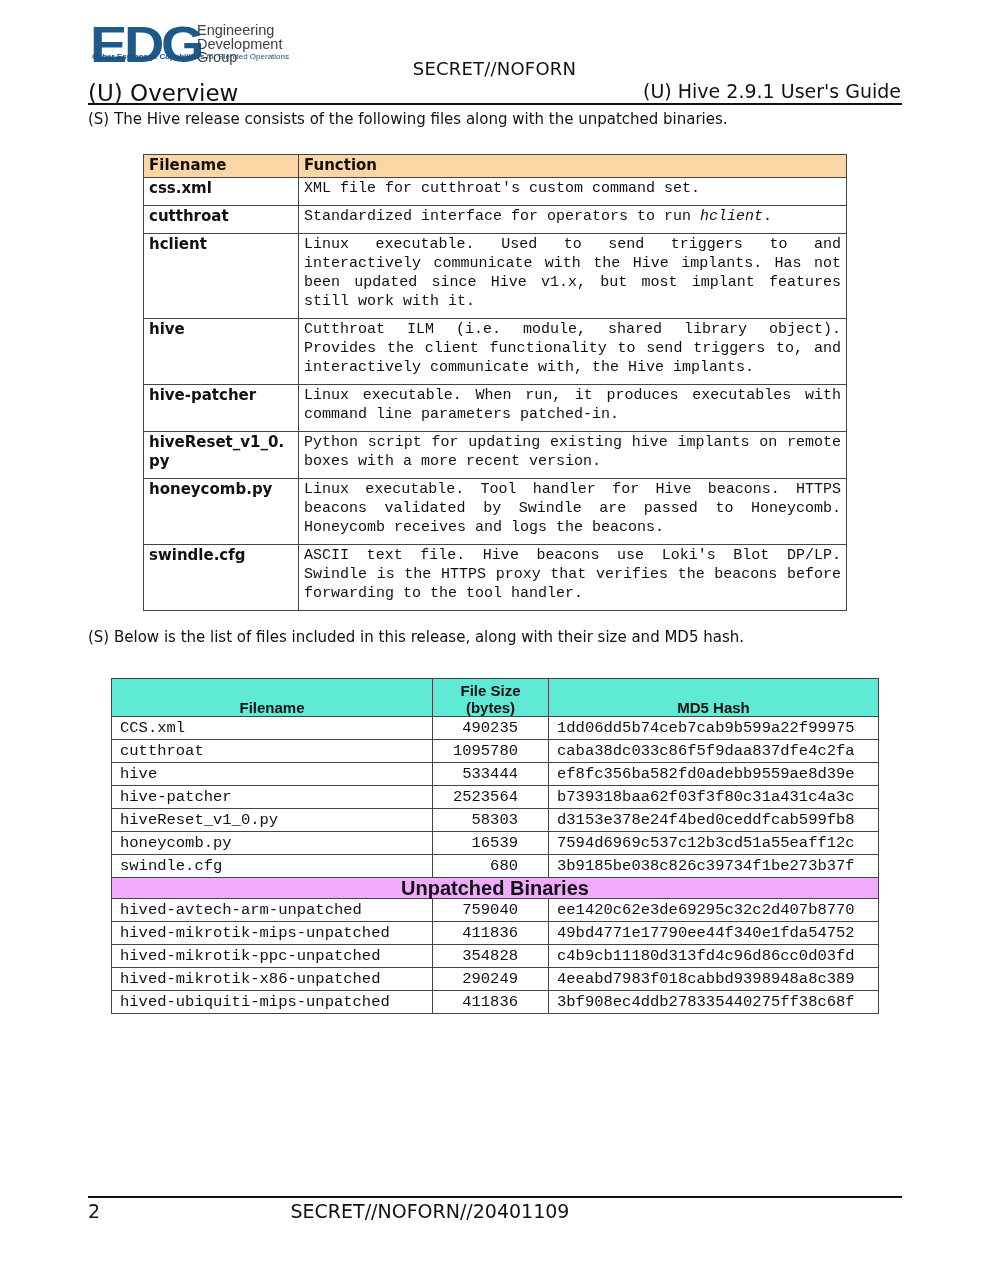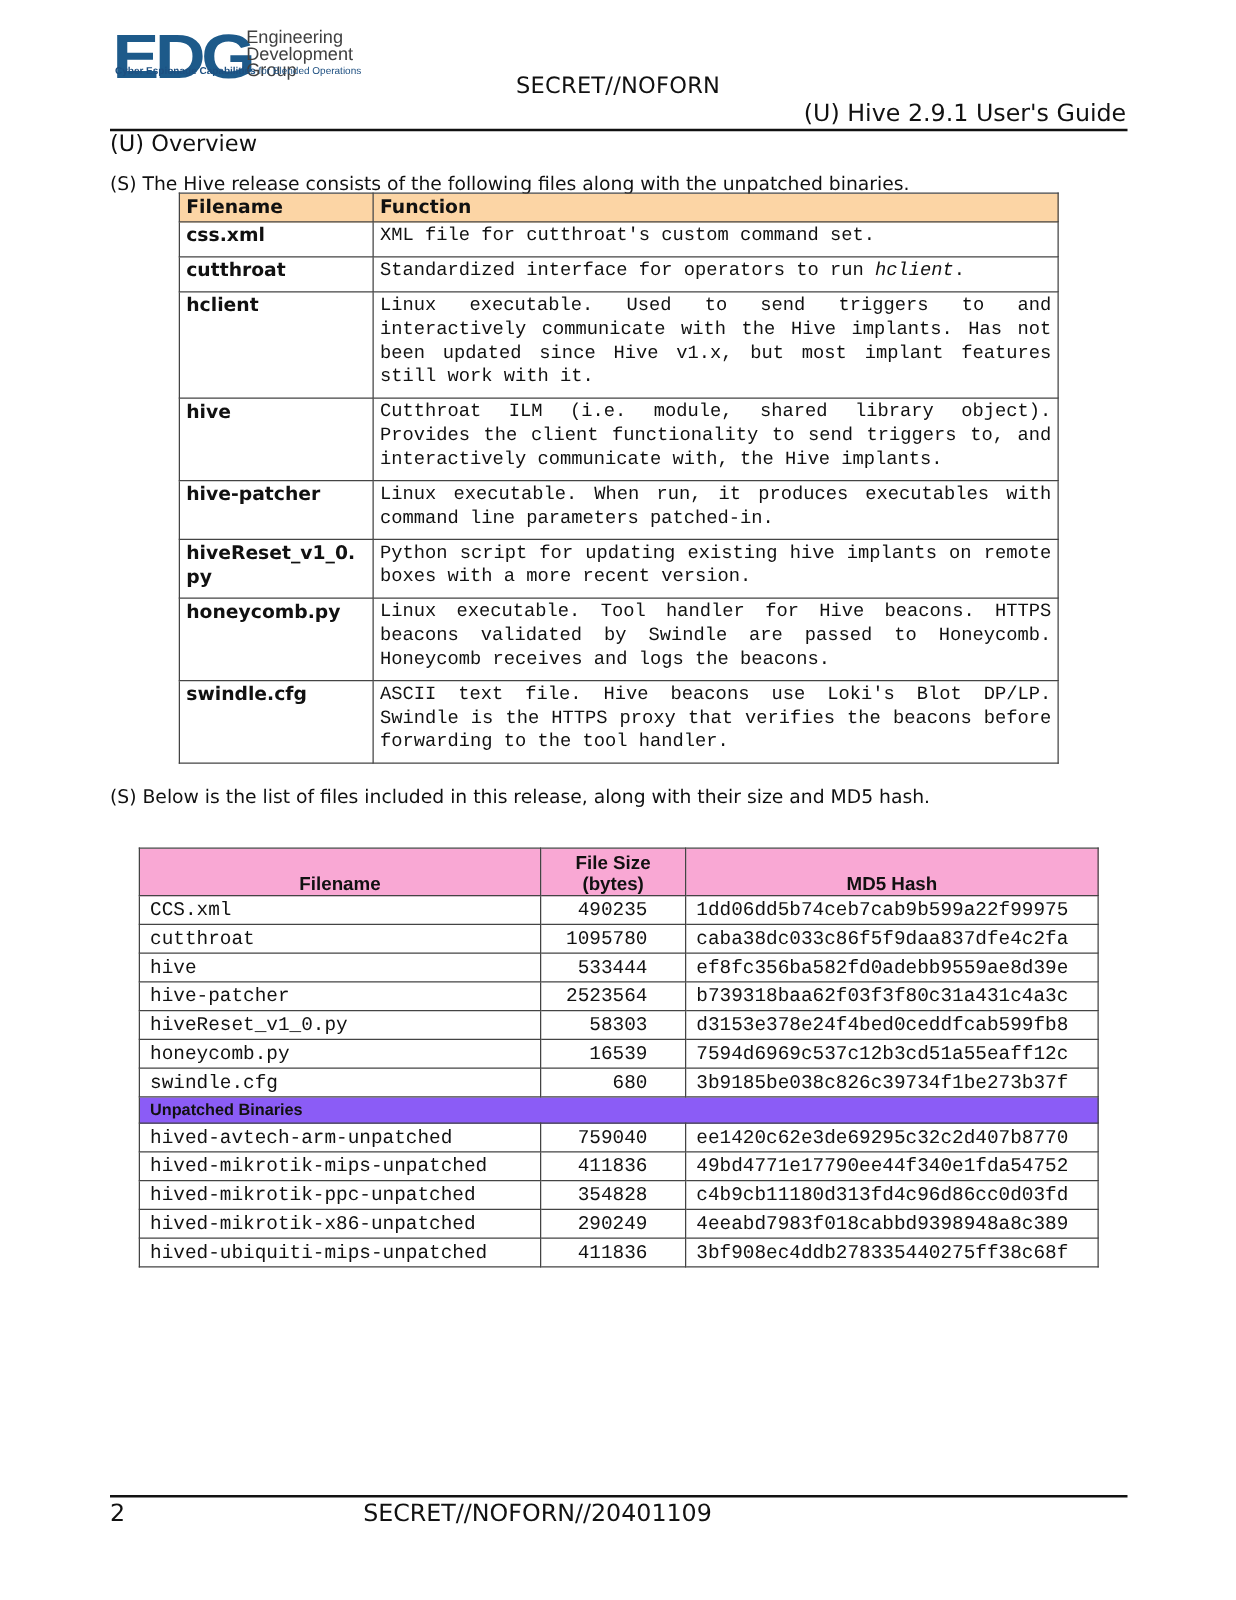--- a/index.html
+++ b/index.html
@@ -12,47 +12,47 @@
                 font-weight: bold; font-size: 50px; line-height: 42px; color: #1d5a8a; letter-spacing: -3px;
                 transform: scaleX(1.12); transform-origin: left top; }
   .logo .words { position: absolute; left: 107px; top: 0; font-family: "Liberation Sans", sans-serif;
                  font-size: 14.5px; line-height: 13.5px; color: #404040; }
   .logo .tagline { position: absolute; left: 2px; top: 28px; font-family: "Liberation Sans", sans-serif;
                    font-size: 8px; color: #1d4f80; white-space: nowrap; }
   .logo .tagline b { font-weight: bold; }
 
   .classif-top { position: absolute; left: 0; width: 989px; top: 58px; text-align: center;
                  font-size: 18px; letter-spacing: 0.2px; }
-  .hdr-left { position: absolute; left: 88px; top: 80px; font-size: 18px; margin-top: 25px; }
+  .hdr-left { position: absolute; left: 88px; top: 80px; font-size: 23px; }
   .hdr-right { position: absolute; right: 88px; top: 80px; font-size: 19px; }
   .hdr-rule { position: absolute; left: 88px; width: 814px; top: 103px; height: 2px; background: #111; }
 
   .para { position: absolute; left: 88px; font-size: 15px; }
-  .p1 { top: 138px; }
+  .p1 { top: 110px; }
   .p2 { top: 628px; }
 
   
   table { border-collapse: collapse; position: absolute; }
   .t1 { left: 143px; top: 154px; width: 704px; font-size: 15px; }
   .t1 td, .t1 th { border: 1px solid #444; vertical-align: top; padding: 1px 5px 2px 5px; line-height: 19px; }
   .t1 th { background: #fcd5a5; text-align: left; font-weight: bold; }
   .t1 td.fn { font-weight: bold; width: 144px; }
   .t1 td.desc { text-align: justify; padding-bottom: 7px; font-family: Liberation Mono, monospace; }
   .t1 col.c1 { width: 155px; }
 
   
   .t2 { left: 111px; top: 678px; width: 768px; font-size: 15px; }
-  .t2 th { background: #f9a8d4; font-family: "Liberation Sans", sans-serif; font-weight: bold;
+  .t2 th { background: #5eead4; font-family: "Liberation Sans", sans-serif; font-weight: bold;
            font-size: 15px; border: 1px solid #444; vertical-align: bottom; line-height: 17px; padding: 1px 4px 0 4px; }
   .t2 td { border: 1px solid #444; font-family: "Liberation Mono", monospace; font-size: 15.5px;
            line-height: 22px; padding: 0 8px 0 8px; white-space: nowrap; }
   .t2 td.size { text-align: right; padding-right: 30px; }
   .t2 td.hash { text-align: left; }
-  .t2 tr.section td { background: #8b5cf6; font-family: "Liberation Sans", sans-serif; font-weight: bold;
-                      font-size: 13px; line-height: 20px; }
+  .t2 tr.section td { background: #f0abfc; font-family: "Liberation Sans", sans-serif; font-weight: bold;
+                      text-align: center; font-size: 20px; line-height: 20px; }
 
   .ftr-rule { position: absolute; left: 88px; width: 814px; top: 1196px; height: 2px; background: #111; }
   .ftr-page { position: absolute; left: 88px; top: 1200px; font-size: 19px; }
   .ftr-classif { position: absolute; left: 0; width: 860px; top: 1200px; text-align: center; font-size: 19px; }
 </style>
 </head>
 <body>
 
 <div class="logo">
   <div class="mark">EDG</div>

